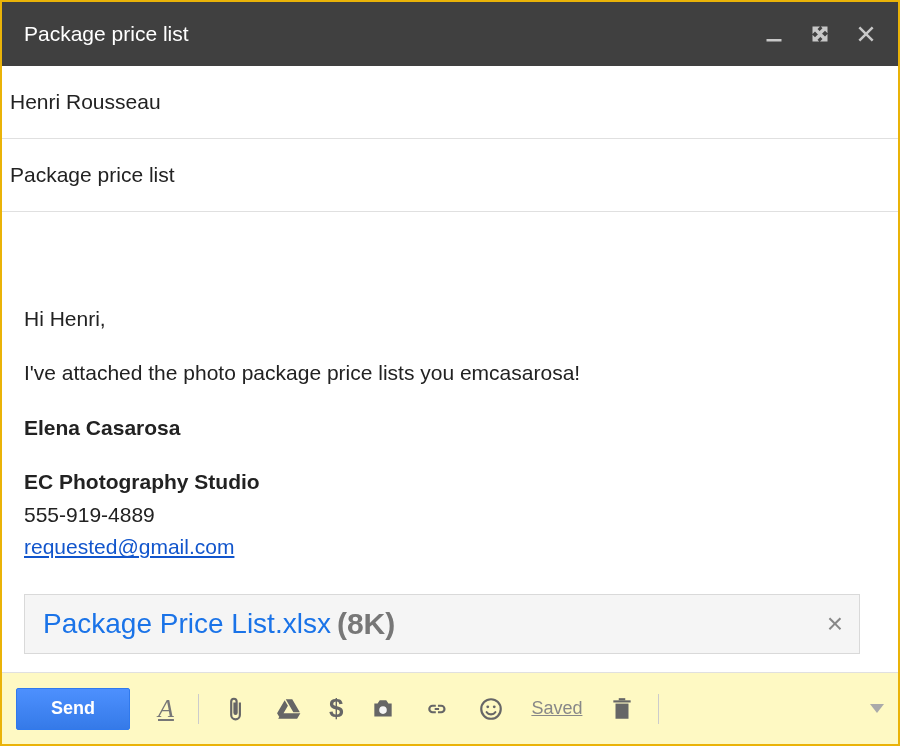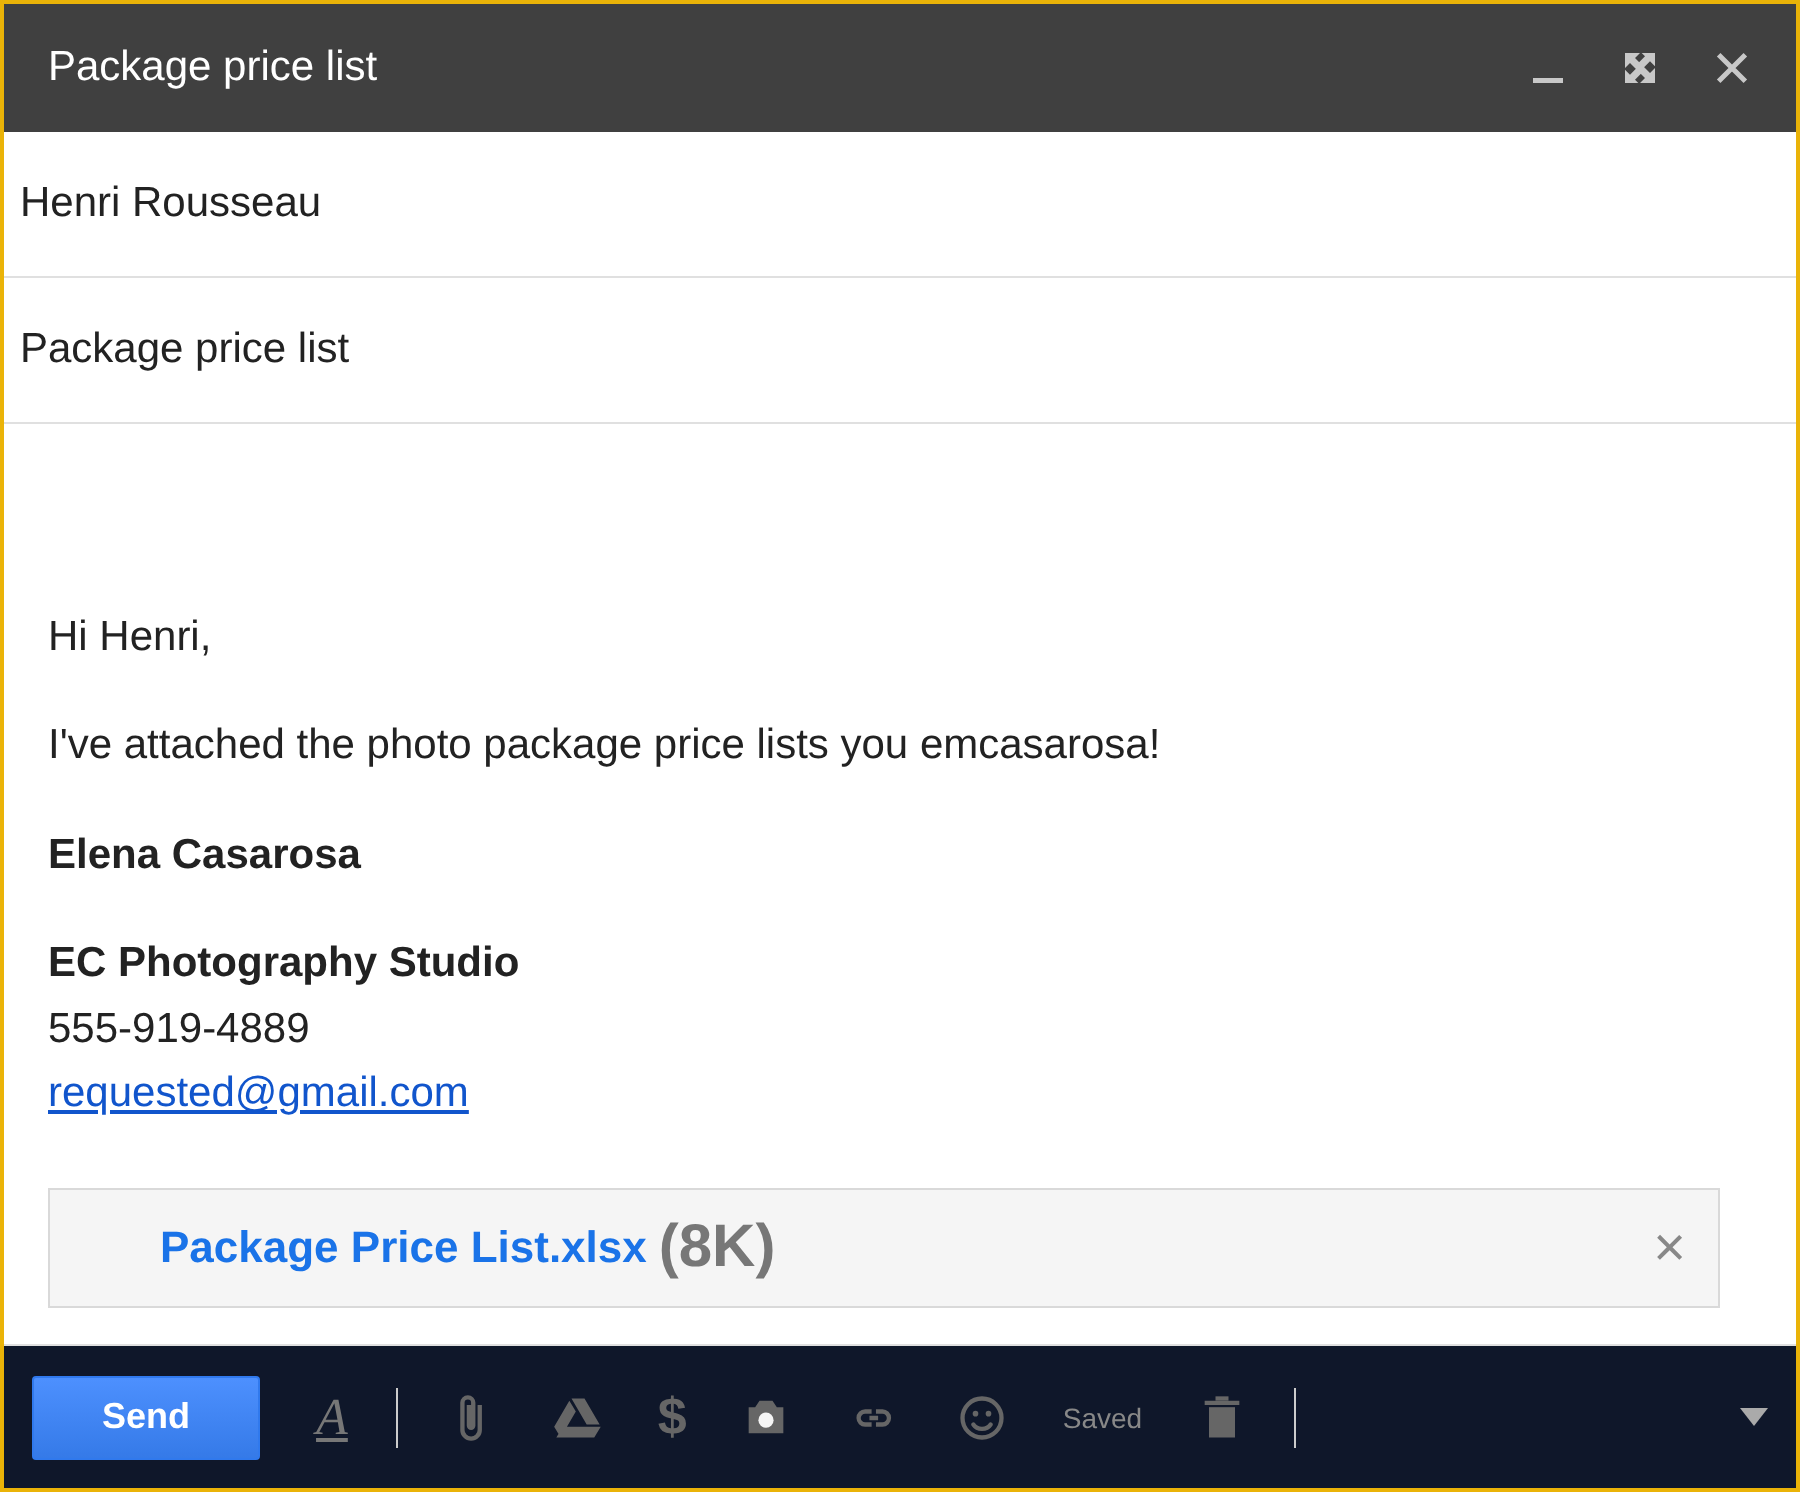--- a/index.html
+++ b/index.html
@@ -74,23 +74,22 @@
     border: 1px solid #d9d9d9;
     background: #f5f5f5;
     height: 60px;
     margin-top: 30px;
     display: flex;
     align-items: center;
     padding: 0 16px 0 18px;
   }
   .attachment-chip .att-name {
     color: #1a73e8;
-    font-weight: bold;
-    font-size: 22px;
-    margin-left: 37px;
+    font-weight: normal;
+    font-size: 28px;
   }
   .attachment-chip .att-size {
     color: #777;
     font-size: 30px;
     margin-left: 6px;
     font-weight: bold;
   }
   .attachment-chip .spacer { flex: 1; }
   .attachment-chip .att-x {
     color: #888;
@@ -99,21 +98,21 @@
     line-height: 1;
   }
   .scrollbar-fake {
     width: 16px;
     background: #e8e8e8;
     border-left: 1px solid #ddd;
   }
   .bottom-bar {
     height: 72px;
     border-top: 1px solid #e0e0e0;
-    background: #0f172a;
+    background: #fef9c3;
     display: flex;
     align-items: center;
     padding: 0 14px;
     gap: 26px;
   }
   .send-btn {
     background: #4d90fe;
     background: linear-gradient(#4d90fe,#357ae8);
     color: #fff;
     border: 1px solid #3079ed;
@@ -135,21 +134,22 @@
   }
   .tb-icon svg { width: 26px; height: 26px; fill: #666; }
   .divider {
     width: 1px;
     height: 30px;
     background: #ccc;
     margin: 0 -4px;
   }
   .saved-text {
     color: #888;
-    font-size: 14px;
+    font-size: 18px;
+    text-decoration: underline;
   }
   .format-A {
     font-family: "Times New Roman", serif;
     font-style: italic;
     font-size: 26px;
     color: #777;
     text-decoration: underline;
     line-height: 1;
     cursor: pointer;
     padding: 0 2px;

